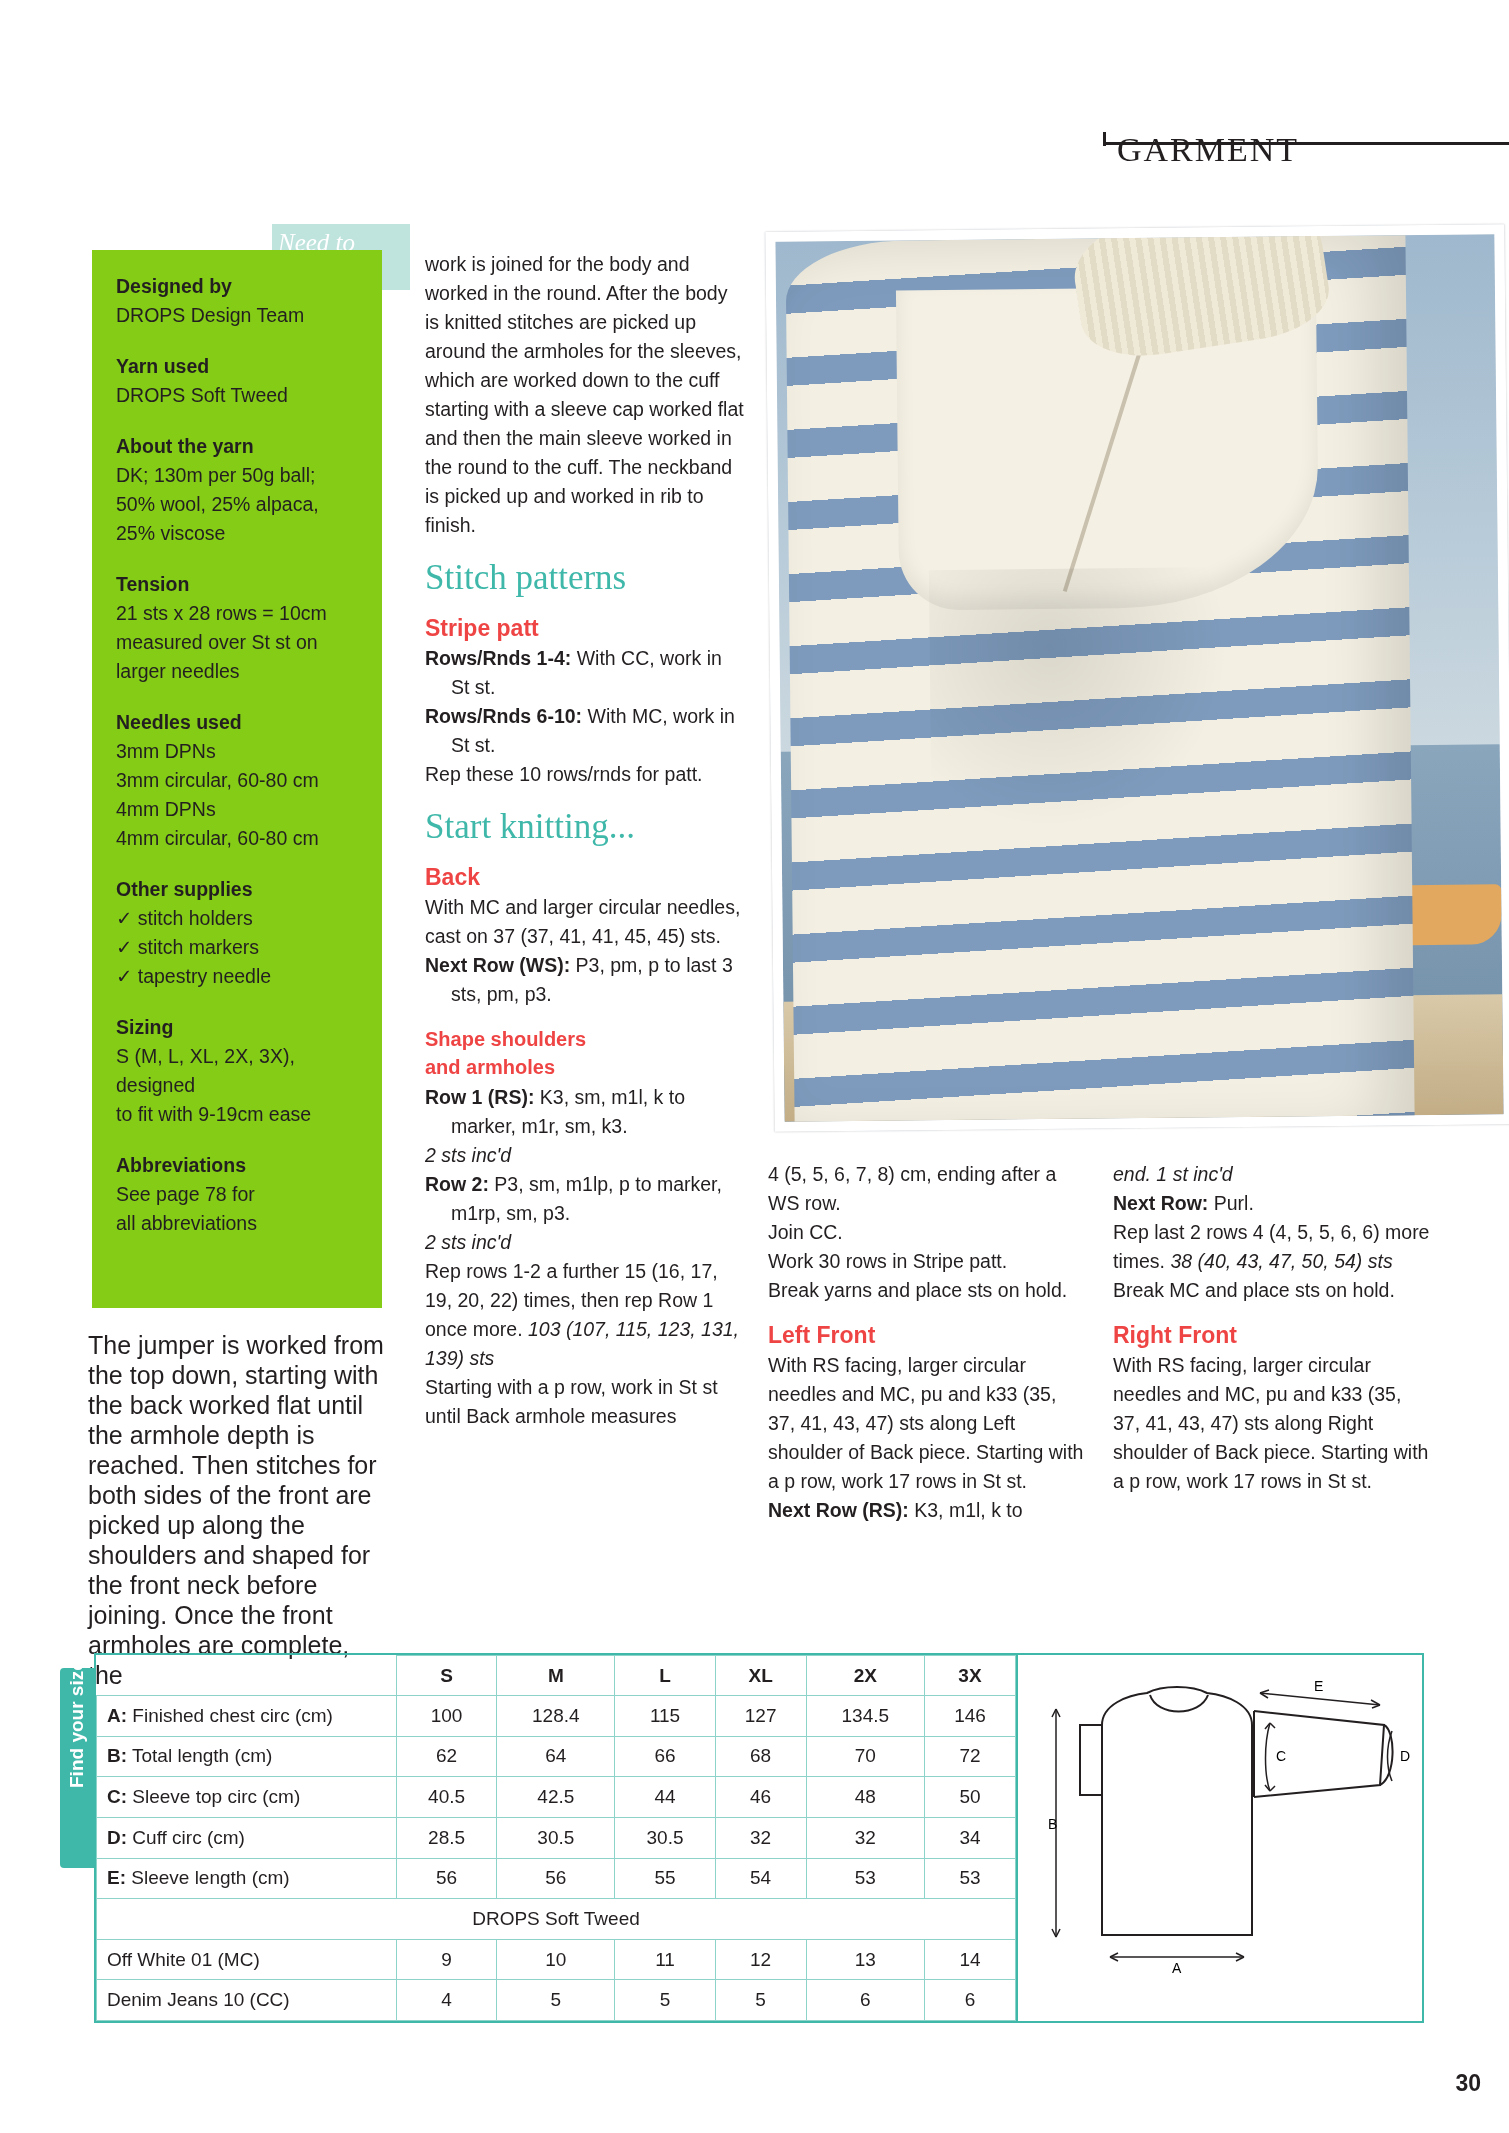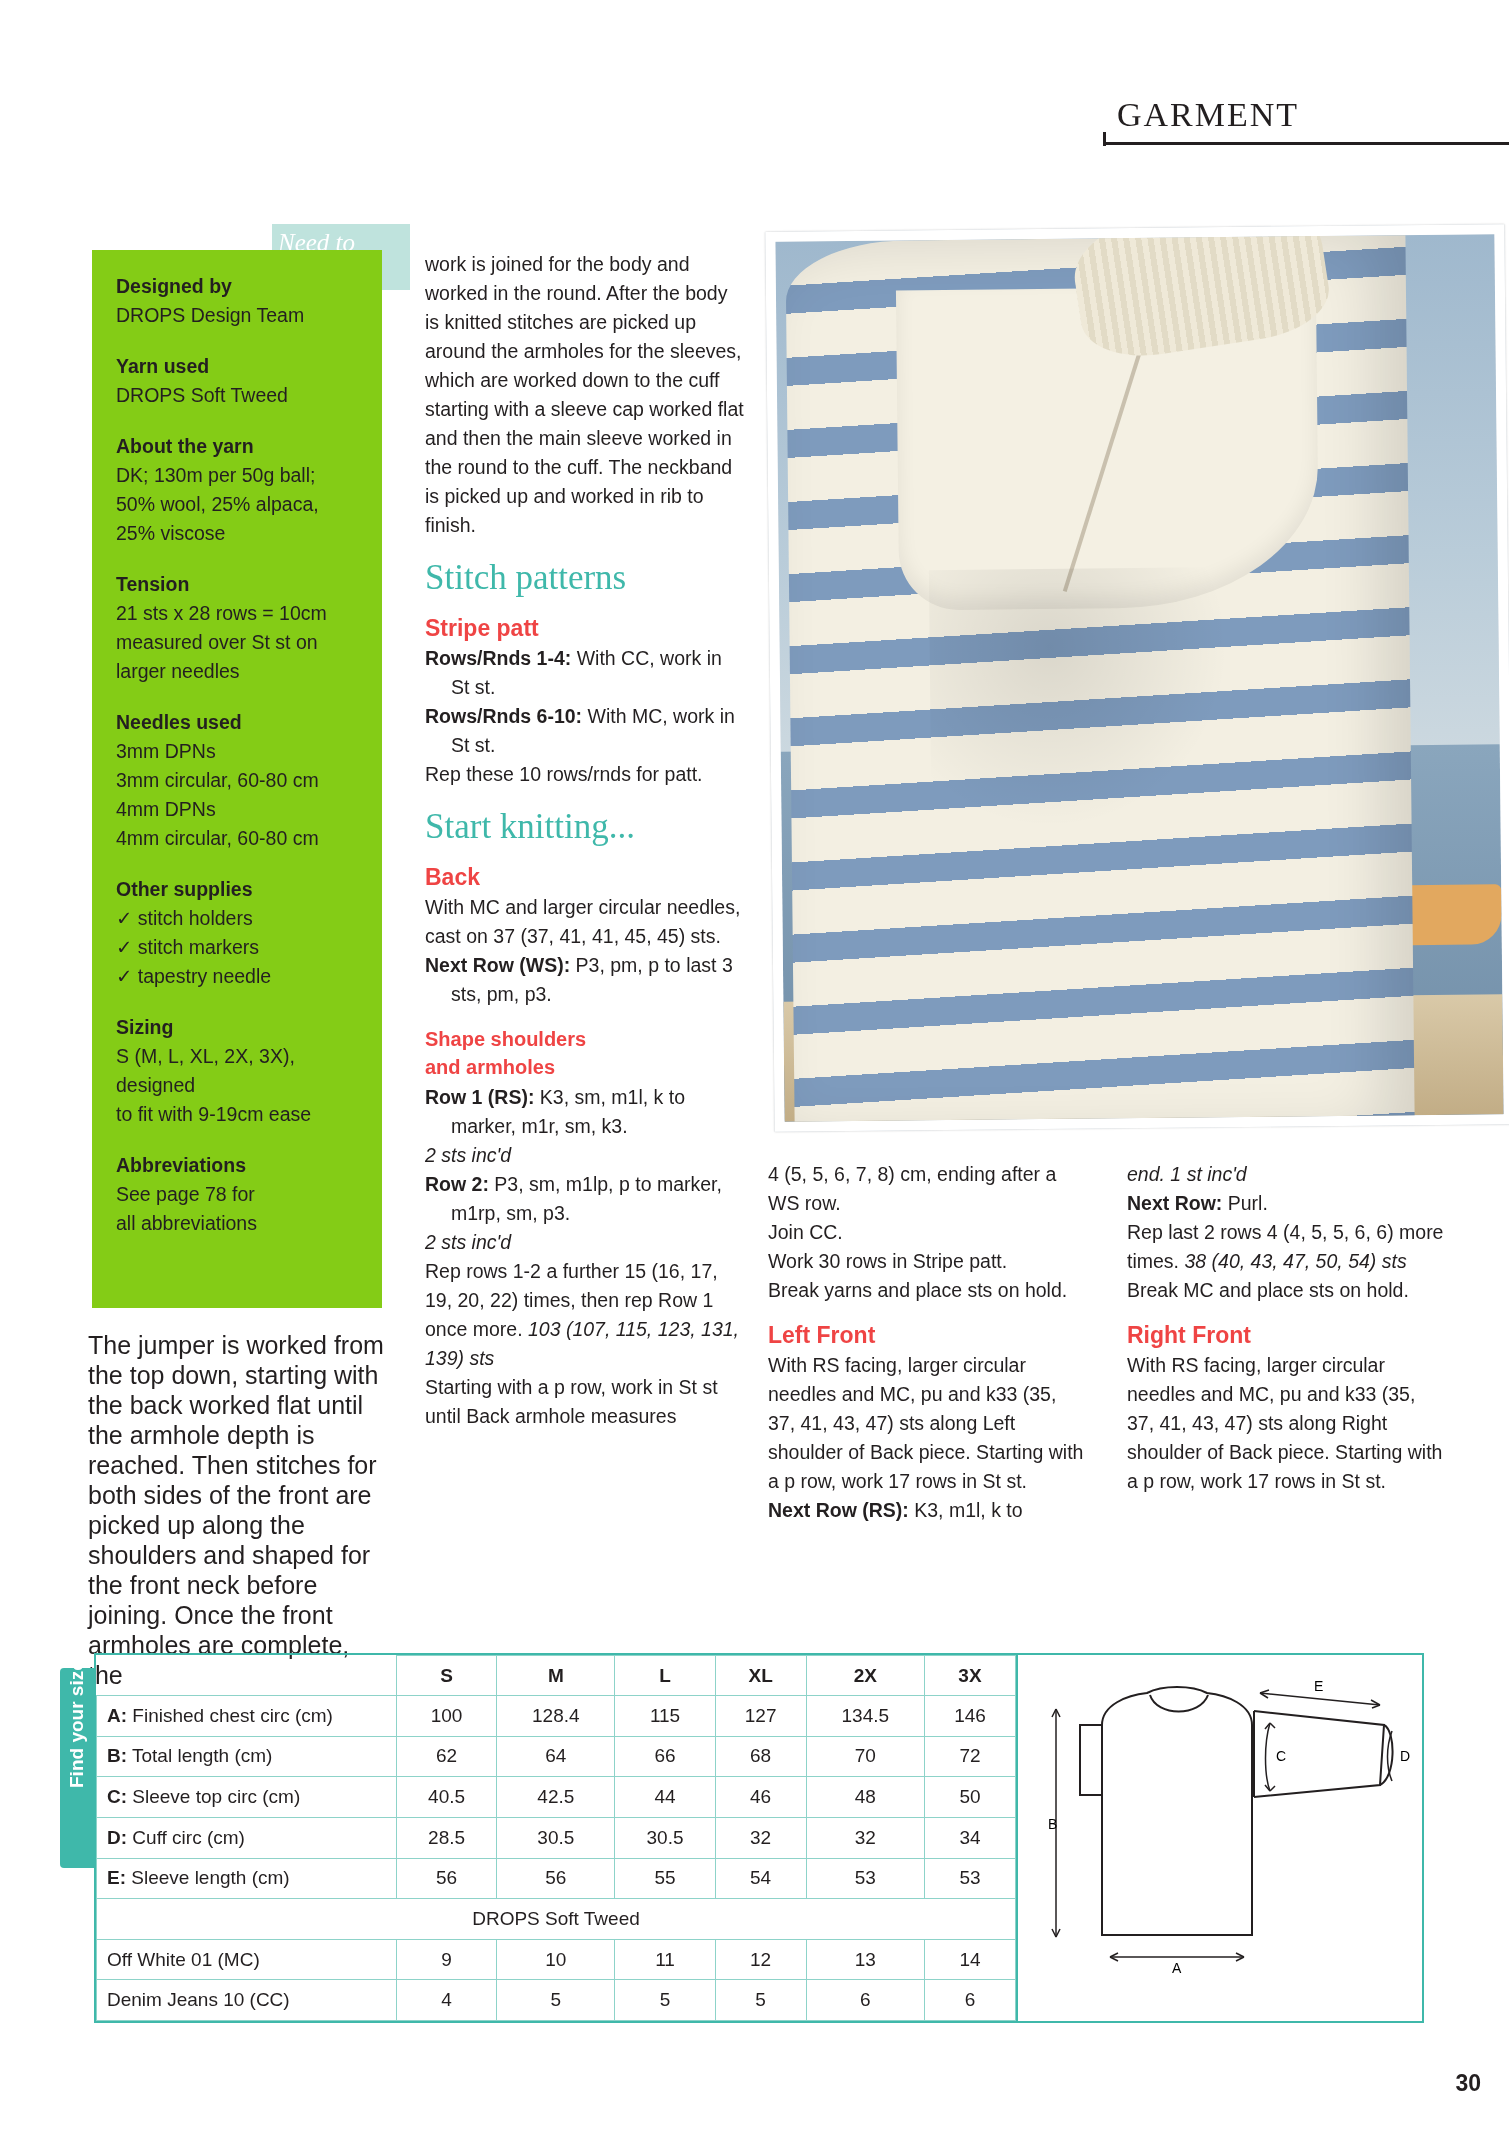--- a/index.html
+++ b/index.html
@@ -12,21 +12,21 @@
     position:relative;
     overflow:hidden;
   }
   
   .header {
     position:absolute; top:96px; right:0; width:420px; height:60px;
   }
   .header .title {
     font-family:"Liberation Serif", serif;
     font-size:34px; letter-spacing:2px; color:#231f20;
-    text-align:left; padding-left:28px;
+    text-align:left; padding-left:28px;margin-top:35px;
   }
   .header .rule {
     position:absolute; left:14px; top:46px; width:406px; height:3px; background:#231f20;
   }
   .header .tick {
     position:absolute; left:14px; top:36px; width:3px; height:14px; background:#231f20;
   }
   
   .need-tab {
     position:absolute; left:272px; top:224px; width:138px; height:66px;
@@ -132,21 +132,21 @@
     background:#e2a85f;
     border-radius:6px 6px 30px 30px;
   }
   
   .col-a {
     position:absolute; left:768px; top:1160px; width:320px;
     font-size:19.5px; line-height:29px;
   }
   .col-b {
     position:absolute; left:1113px; top:1160px; width:320px;
-    font-size:19.5px; line-height:29px;margin-left:14px;
+    font-size:19.5px; line-height:29px;
   }
   
   .fys-tab {
     position:absolute; left:60px; top:1668px; width:34px; height:200px;
     background:#3fb8aa;
     border-radius:4px 0 0 4px;
   }
   .fys-tab span {
     display:block;
     color:#fff; font-weight:bold; font-size:19px;

